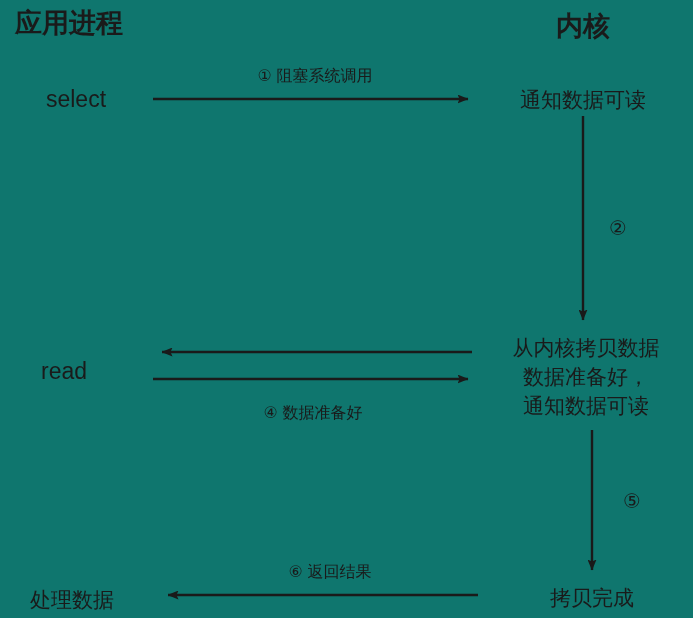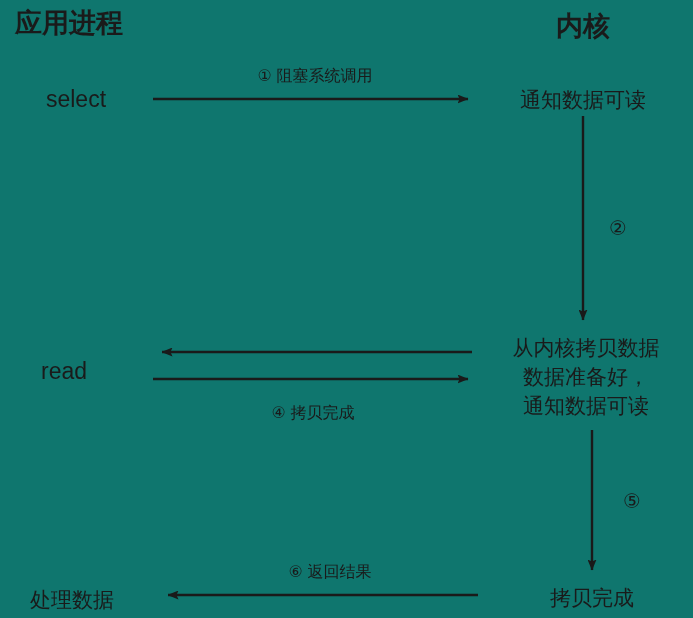--- a/index.html
+++ b/index.html
@@ -110,19 +110,19 @@
     <div>通知数据可读</div>
   </div>
 
   <div class="lbl node-text center" style="left:592px; top:597px;">拷贝完成</div>
 
   <div class="lbl edge-label center" style="left:315px; top:76px;">① 阻塞系统调用</div>
 
   <div class="lbl circ-num center" style="left:618px; top:228px;">②</div>
 
 
-  <div class="lbl edge-label center" style="left:313px; top:413px;">④ 拷贝完成</div>
+  <div class="lbl edge-label center" style="left:313px; top:413px;">④ 数据准备好</div>
 
   <div class="lbl circ-num center" style="left:632px; top:501px;">⑤</div>
 
   <div class="lbl edge-label center" style="left:330px; top:572px;">⑥ 返回结果</div>
 
 </div>
 
 </body></html>

